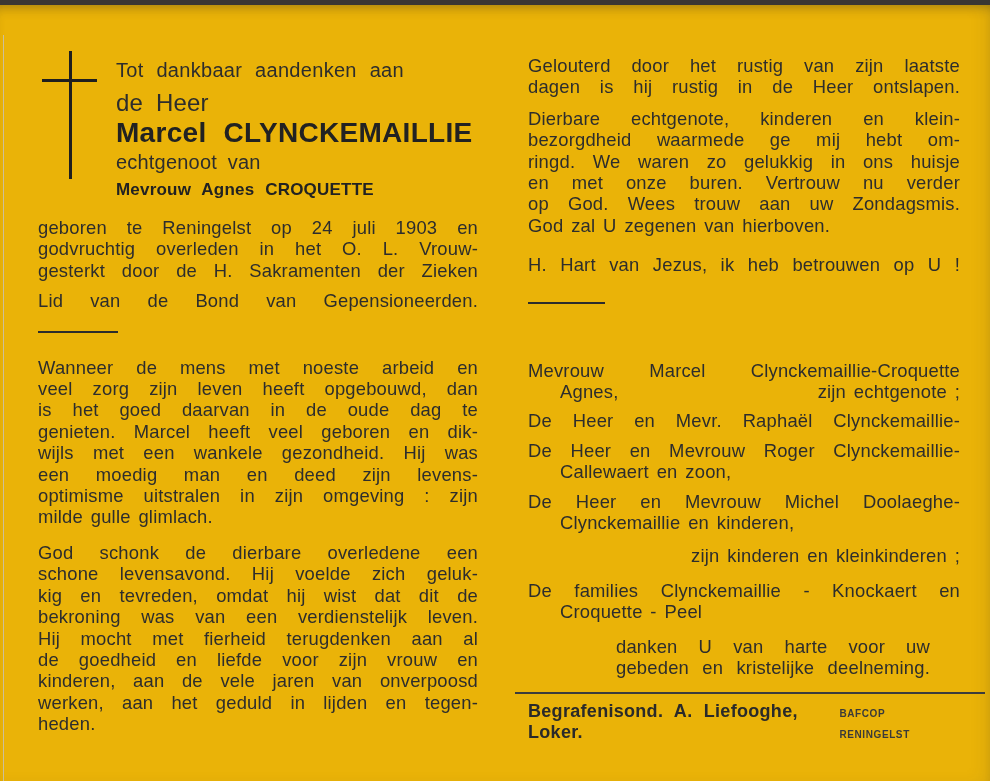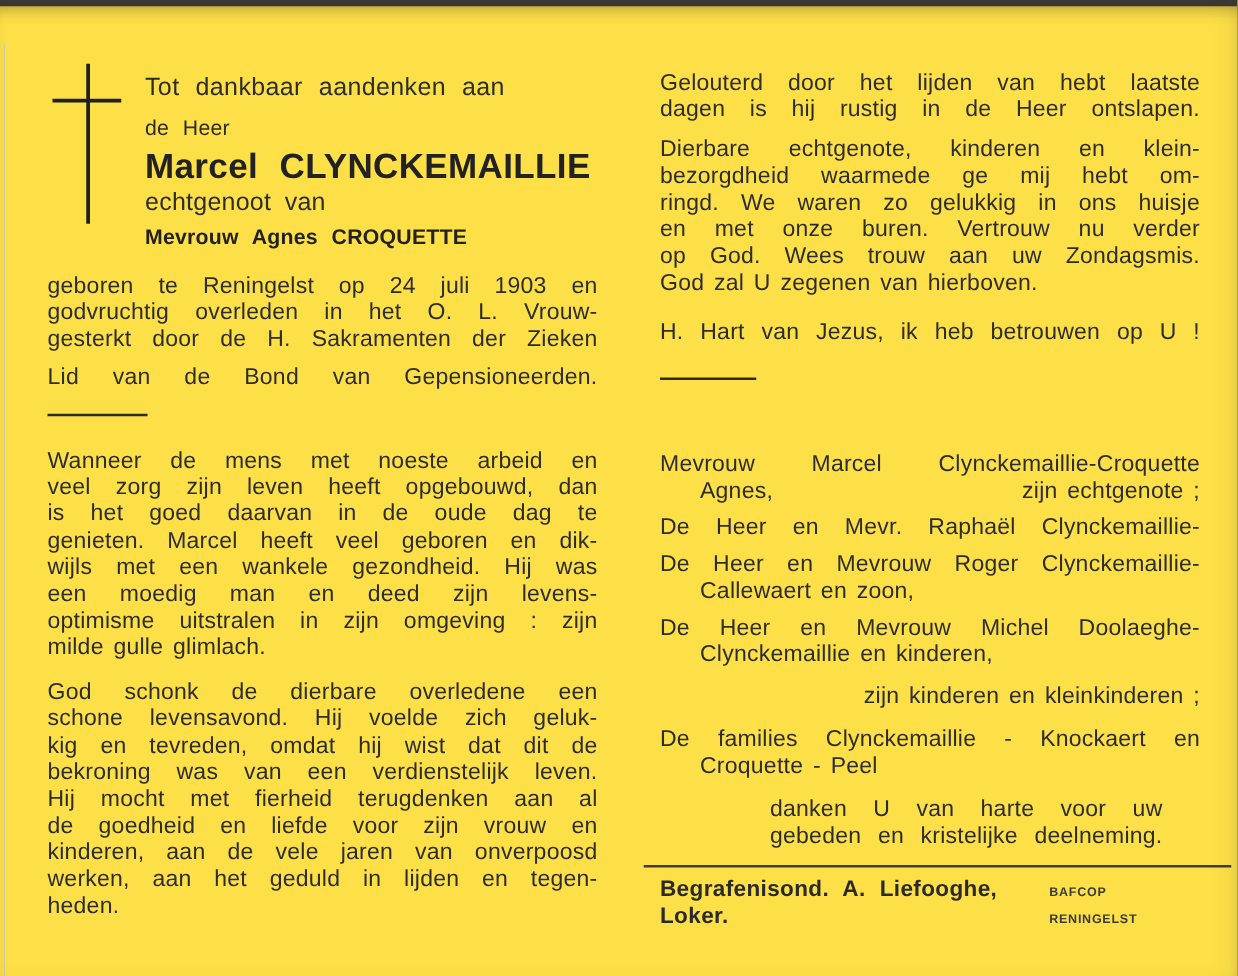--- a/index.html
+++ b/index.html
@@ -5,21 +5,21 @@
   html,body { margin:0; padding:0; }
   body {
     width:990px; height:781px;
     background:#3a3733;
     overflow:hidden;
     font-family:"Liberation Sans","DejaVu Sans",sans-serif;
     color:#2d2d2d;
   }
   .paper {
     position:absolute; top:5px; left:0; right:0; bottom:0;
-    background:#fde047;
+    background:#eab308;
     box-shadow: inset 0 10px 14px -10px rgba(40,38,34,.45), inset -10px 0 22px -14px rgba(60,58,52,.25);
   }
   .paper-edge {
     position:absolute; top:30px; left:3px; bottom:0; width:1px;
     background:#c6c3bd; opacity:.8;
   }
   .cols { position:relative; display:flex; height:100%; }
   .col-left  { width:440px; margin:52px 0 0 38px; }
   .col-right { width:432px; margin:50px 0 0 50px; }
 
@@ -27,21 +27,21 @@
   .body-text { font-size:18.4px; line-height:21.4px; letter-spacing:.2px; word-spacing:2.5px; }
   .jline { text-align:justify; text-align-last:justify; }
   .lline { text-align:left; }
   .ind   { padding-left:32px; }
 
   
   .header { position:relative; padding-left:78px; margin-bottom:13px; min-height:146px; }
   .cross-v { position:absolute; left:31px; top:-6px; width:3px; height:128px; background:#1f1f1f; }
   .cross-h { position:absolute; left:4px;  top:22px; width:55px; height:3px; background:#1f1f1f; }
   .t-intro    { font-size:20px; line-height:26px; word-spacing:7px; letter-spacing:.3px; margin-bottom:5px; }
-  .t-salut    { font-size:17px; line-height:29px; word-spacing:6px; }
+  .t-salut    { font-size:24px; line-height:29px; word-spacing:6px; }
   .t-name     { font-size:28px; line-height:31px; font-weight:bold; word-spacing:9px; letter-spacing:.3px; color:#222; }
   .t-relation { font-size:20px; line-height:28px; word-spacing:5px; }
   .t-spouse   { font-size:17px; line-height:28px; font-weight:bold; word-spacing:6px; color:#222; }
 
   .membership { margin-top:9px; }
   .divider { border:0; border-top:2px solid #2c2c2c; width:80px; margin:19px 0 0 0; }
   .divider-r { width:77px; margin-top:26px; }
   .p-eulogy1 { margin-top:24px; }
   .p-eulogy2 { margin-top:14px; }
 
@@ -107,21 +107,21 @@
           <div class="jline">Hij mocht met fierheid terugdenken aan al</div>
           <div class="jline">de goedheid en liefde voor zijn vrouw en</div>
           <div class="jline">kinderen, aan de vele jaren van onverpoosd</div>
           <div class="jline">werken, aan het geduld in lijden en tegen-</div>
           <div class="lline">heden.</div>
         </div>
     </div>
 
     <div class="col-right body-text">
       <div>
-          <div class="jline">Gelouterd door het lijden van hebt laatste</div>
+          <div class="jline">Gelouterd door het rustig van zijn laatste</div>
           <div class="jline">dagen is hij rustig in de Heer ontslapen.</div>
         </div>
 
       <div class="p-farewell">
           <div class="jline">Dierbare echtgenote, kinderen en klein-</div>
           <div class="jline">bezorgdheid waarmede ge mij hebt om-</div>
           <div class="jline">ringd. We waren zo gelukkig in ons huisje</div>
           <div class="jline">en met onze buren. Vertrouw nu verder</div>
           <div class="jline">op God. Wees trouw aan uw Zondagsmis.</div>
           <div class="lline">God zal U zegenen van hierboven.</div>

